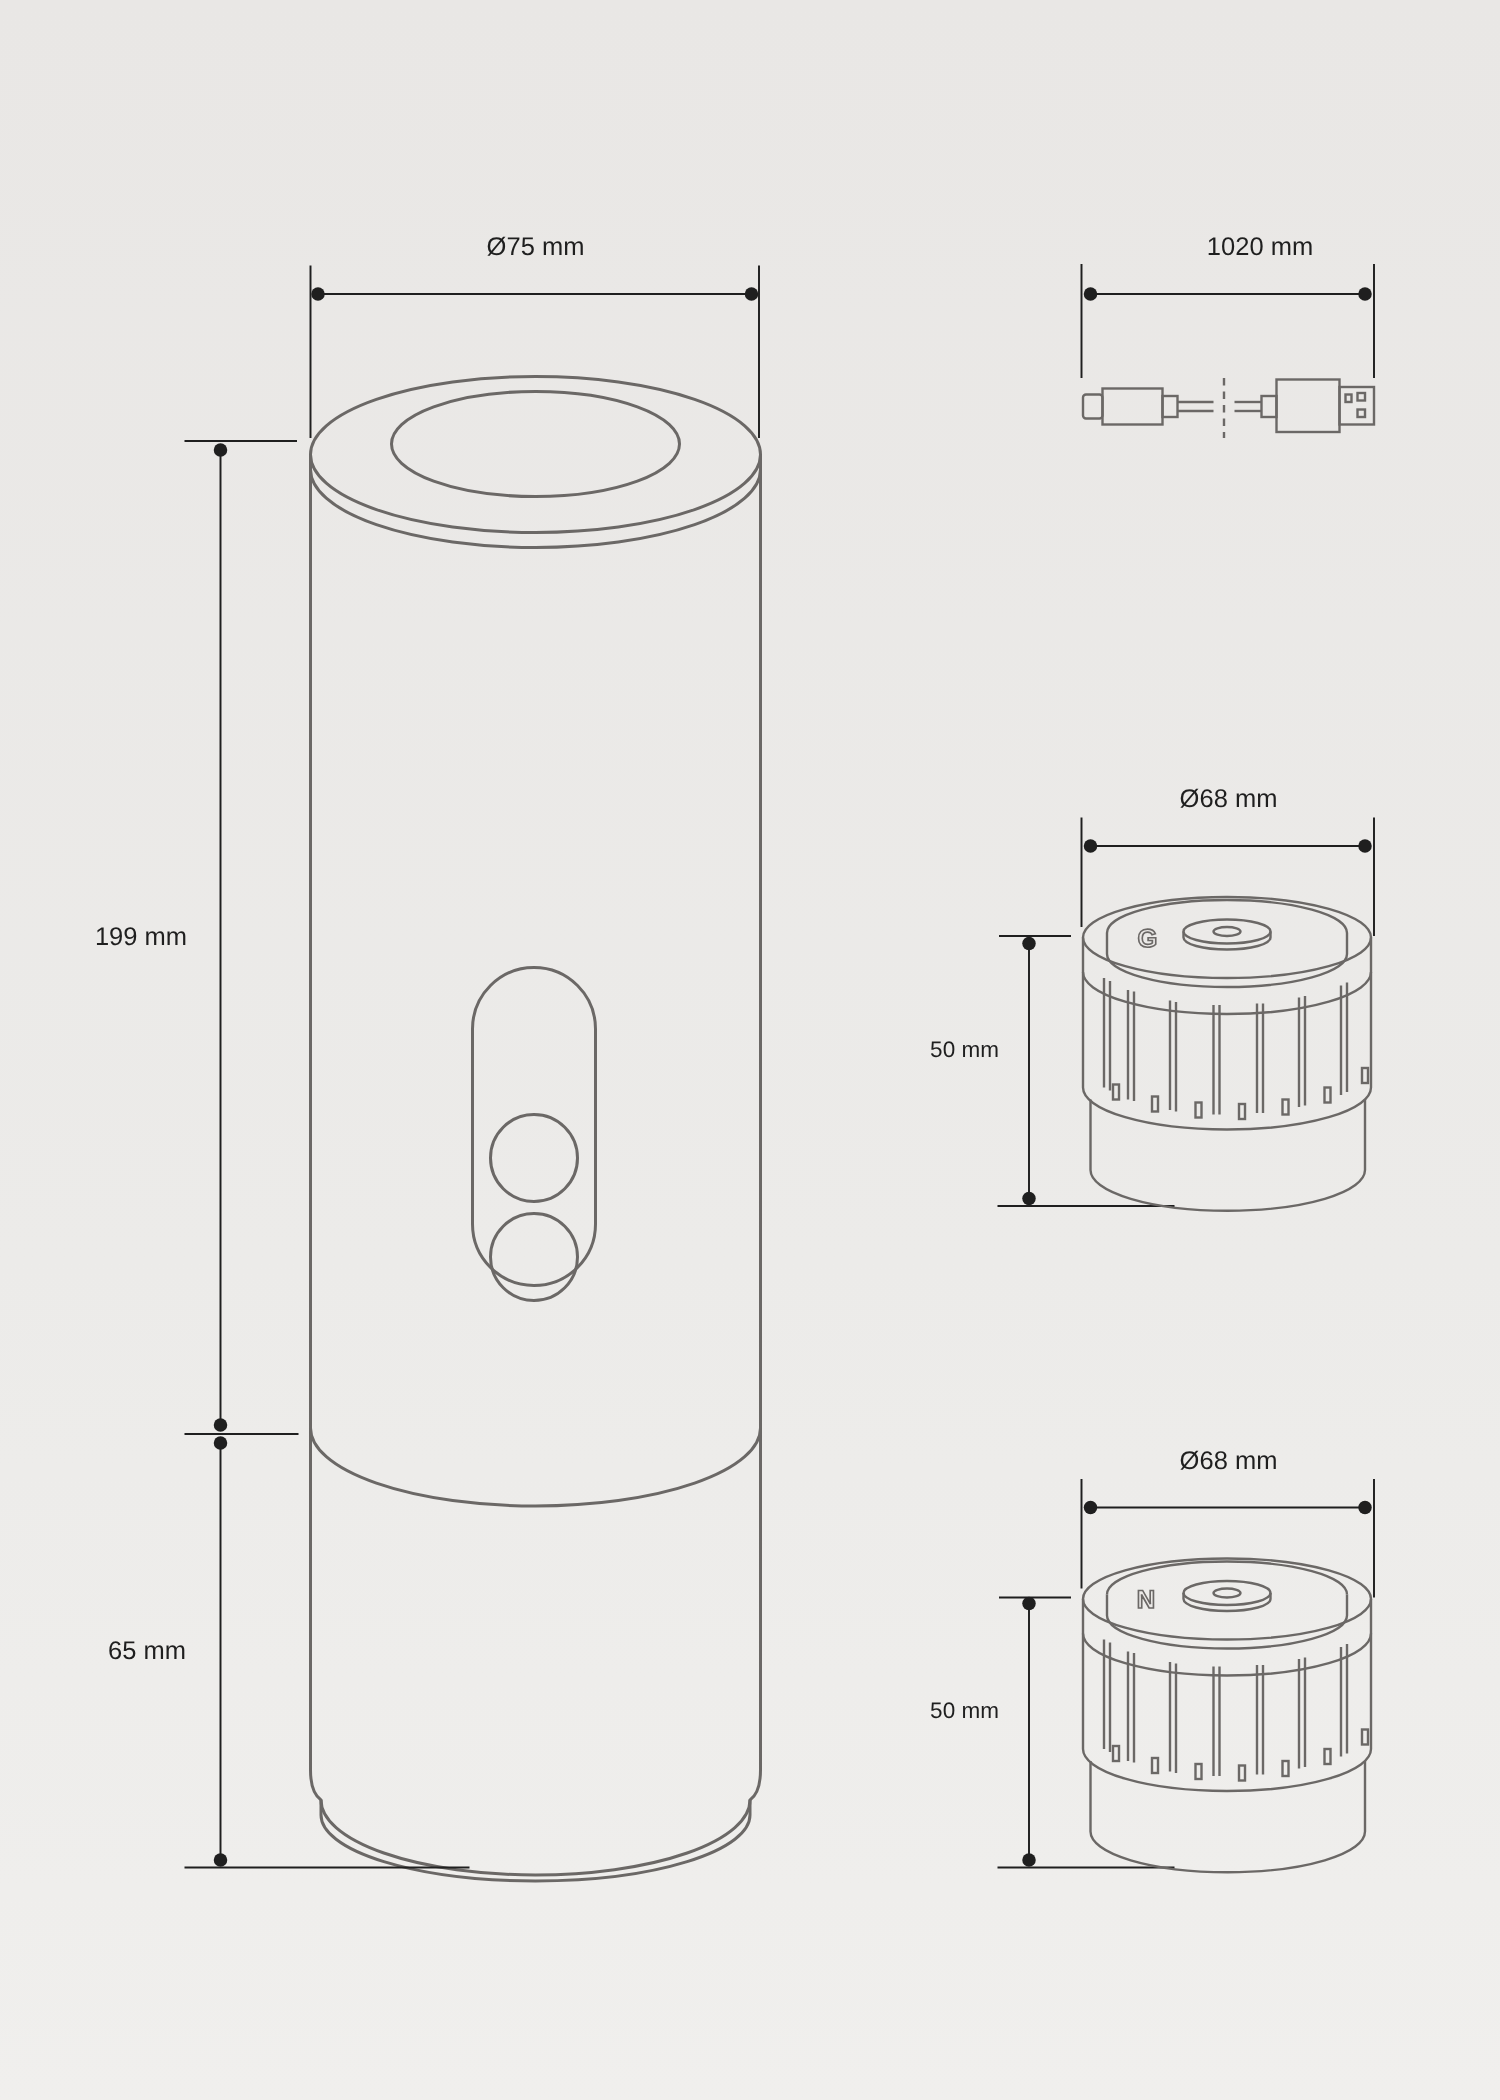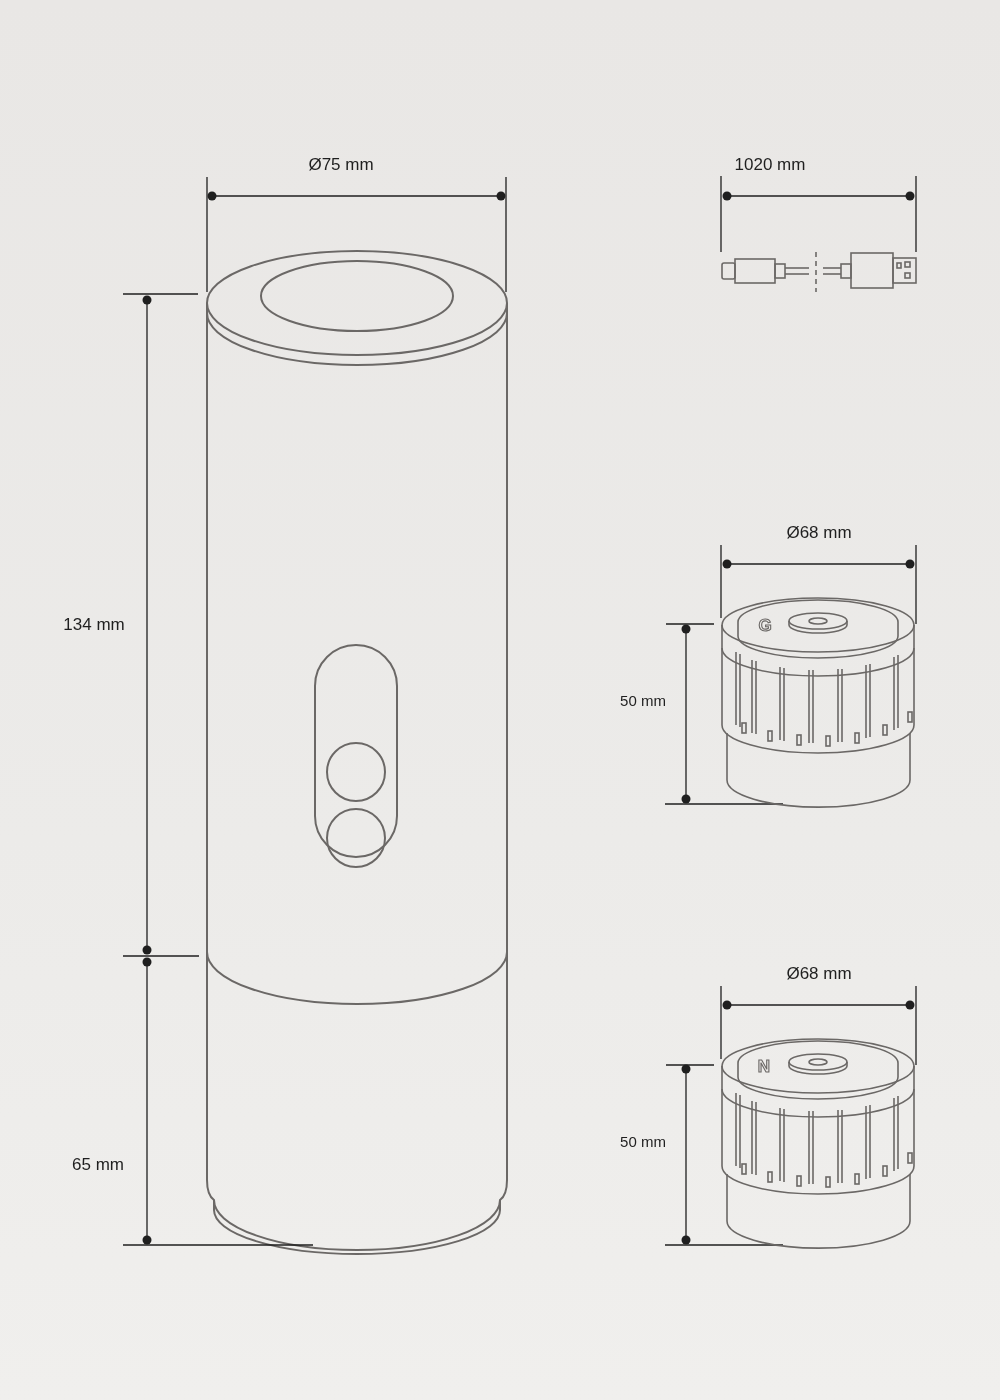--- a/index.html
+++ b/index.html
@@ -180,20 +180,20 @@
     <rect x="855" y="1174" width="4" height="10"></rect>
       <rect x="883" y="1166" width="4" height="10"></rect>
     <rect x="908" y="1153" width="4" height="10"></rect>
     <path d="M727 1174 L727 1221 A91 27 0 0 0 910 1221 L910 1174"></path>
   </g>
 
   <text x="765" y="631" text-anchor="middle" font-family="Liberation Sans, sans-serif" font-size="17" font-weight="bold" fill="#ebe9e7" stroke="#6b6866" stroke-width="1.1">G</text>
   <text x="764" y="1072" text-anchor="middle" font-family="Liberation Sans, sans-serif" font-size="17" font-weight="bold" fill="#ebe9e7" stroke="#6b6866" stroke-width="1.1">N</text>
 </svg>
 
-<div class="lbl" style="left:341px; top:165px;">Ø75 mm</div>
-<div class="lbl" style="left:94px; top:625px;">134 mm</div>
-<div class="lbl" style="left:98px; top:1165px;">65 mm</div>
-<div class="lbl" style="left:770px; top:165px;text-align:center;">1020 mm</div>
+<div class="lbl" style="left:357px; top:165px;">Ø75 mm</div>
+<div class="lbl" style="left:94px; top:625px;">199 mm</div>
+<div class="lbl" style="left:98px; top:1101px;">65 mm</div>
+<div class="lbl" style="left:840px; top:165px;text-align:center;">1020 mm</div>
 <div class="lbl" style="left:819px; top:533px;">Ø68 mm</div>
 <div class="lbl small" style="left:643px; top:700px;">50 mm</div>
 <div class="lbl" style="left:819px; top:974px;">Ø68 mm</div>
 <div class="lbl small" style="left:643px; top:1141px;">50 mm</div>
 
 </body></html>

